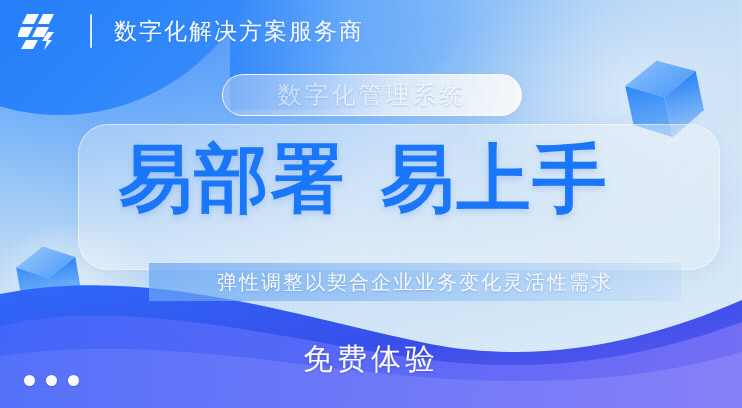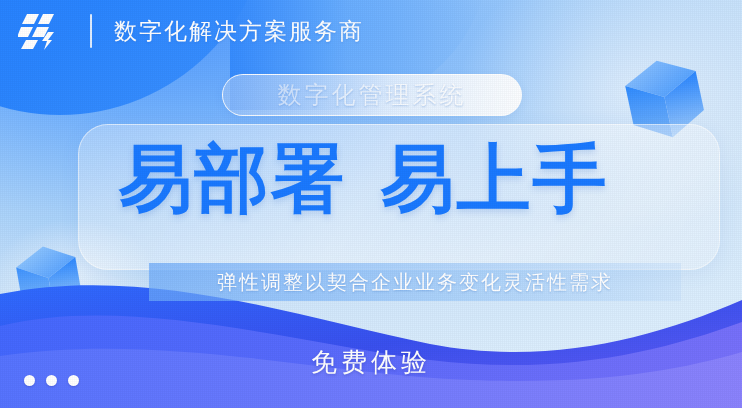--- a/index.html
+++ b/index.html
@@ -106,21 +106,21 @@
     color:#ffffff;font-size:20px;font-weight:500;letter-spacing:2px;
     text-shadow:0 1px 2px rgba(50,110,195,.35);
   }
 
   
   .waves{position:absolute;left:0;bottom:0;width:742px;height:160px;z-index:3;}
 
   
   .cta{
     position:absolute;left:0;right:0;bottom:28px;text-align:center;z-index:8;
-    color:#ffffff;font-size:26px;font-weight:500;letter-spacing:4px;
+    color:#ffffff;font-size:30px;font-weight:500;letter-spacing:4px;
     text-shadow:0 1px 3px rgba(30,40,140,.30);
   }
 
   
   .dots{position:absolute;left:24px;bottom:22px;display:flex;gap:11px;z-index:8;}
   .dots i{display:block;width:11px;height:11px;border-radius:50%;background:#ffffff;
           box-shadow:0 1px 2px rgba(30,40,140,.25);}
 
   
   .grain{

